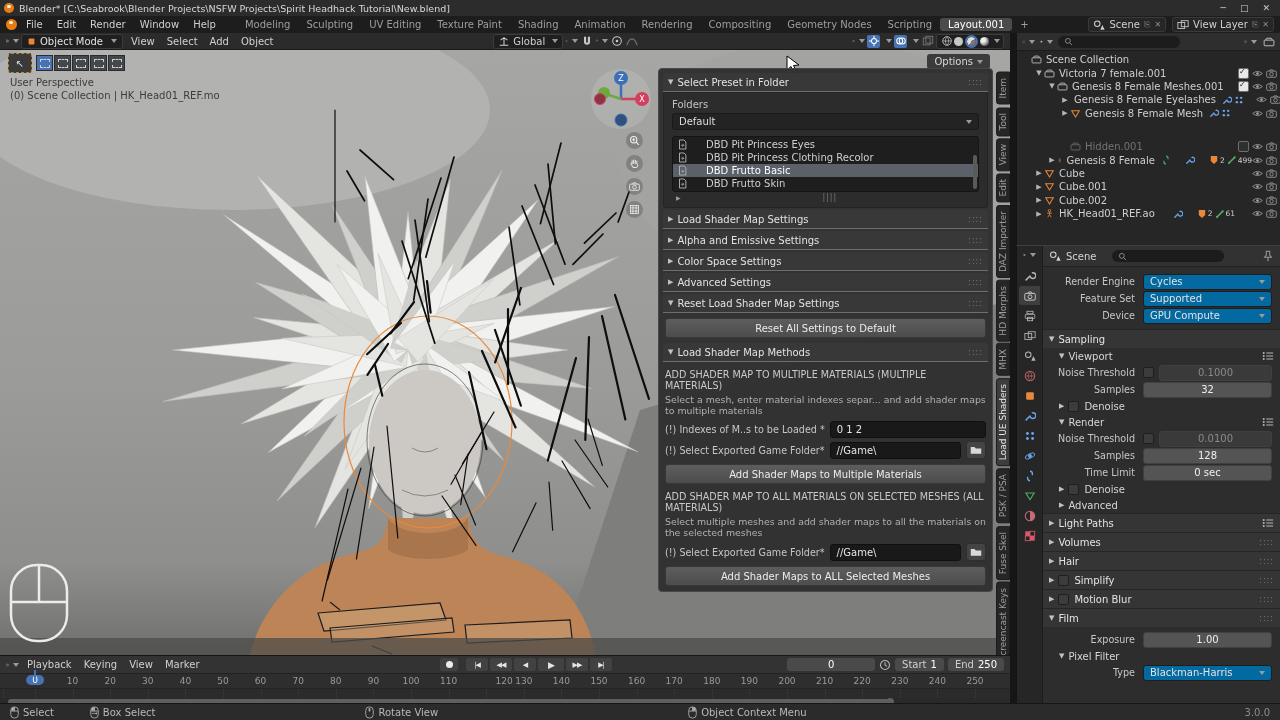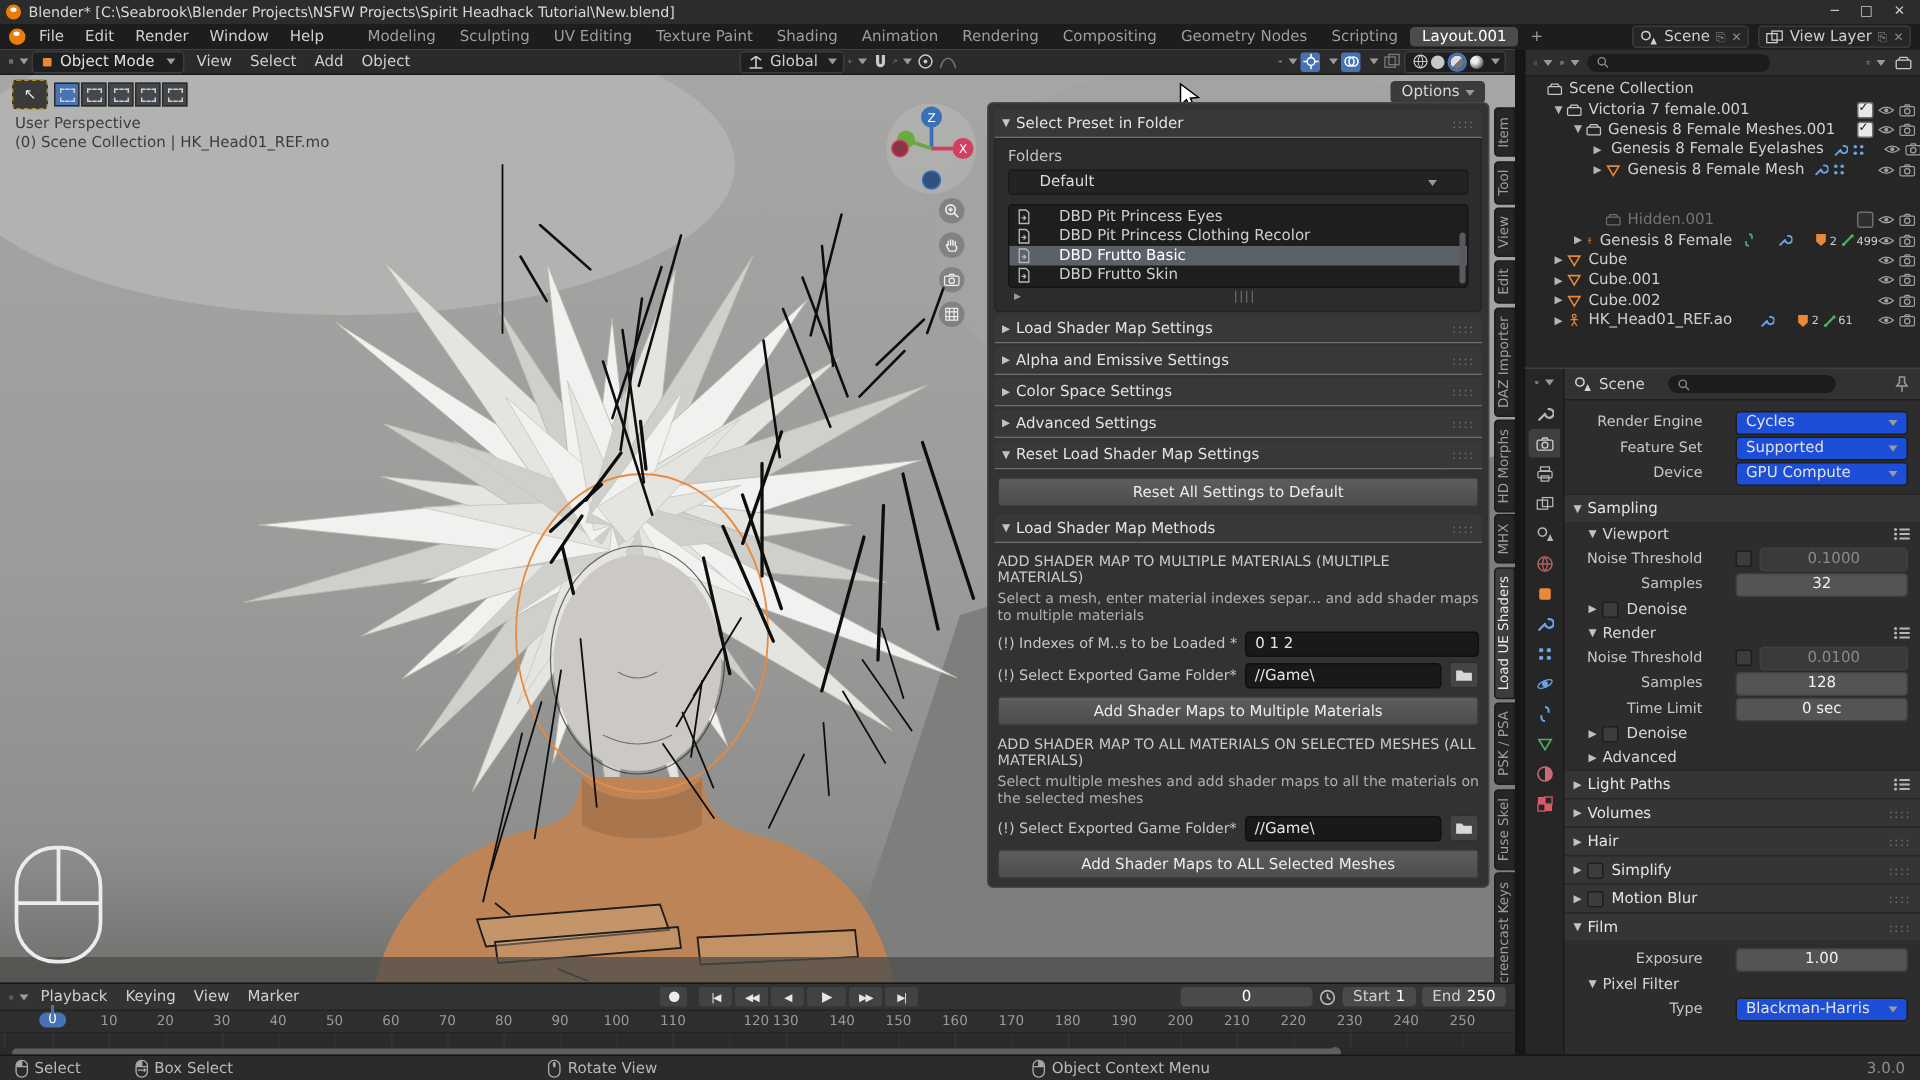--- a/index.html
+++ b/index.html
@@ -58,21 +58,21 @@
   .navbtn{width:17px;height:17px;border-radius:50%;background:rgba(70,70,70,.35);display:flex;align-items:center;justify-content:center;color:#f0f0f0;}
   .navbtn .ic{width:11px;height:11px;}
   .screencast{position:absolute;left:8px;top:512px;}
   .cursorarrow{position:absolute;left:786px;top:5px;}
 
   
   .npanel{position:absolute;left:658px;top:18px;width:335px;height:524px;background:rgba(48,48,48,.97);border:1px solid #474747;border-radius:4px;box-sizing:border-box;padding:2px 4px;overflow:hidden;}
   .sec{display:flex;align-items:center;height:18px;background:#383838;border-bottom:1px solid #6e6e6e;border-radius:3px 3px 0 0;padding:0 5px;color:#e2e2e2;margin-top:2px;}
   .box{background:#2c2c2c;border:1px solid #242424;border-radius:0 0 3px 3px;padding:5px 8px;}
   .lbl{color:#c3c3c3;margin:1px 0 3px;}
-  .drop{display:flex;align-items:center;background:#232323;border:1px solid #1a1a1a;border-radius:3px;height:15px;padding:0 20px;color:#dcdcdc;gap:13px;}
+  .drop{display:flex;align-items:center;background:#232323;border:1px solid #1a1a1a;border-radius:3px;height:15px;padding:0 6px;color:#dcdcdc;gap:13px;}
   .drop .caret{margin-left:auto;}
   .plist{background:#1e1e1e;border:1px solid #151515;border-radius:3px;margin-top:6px;position:relative;padding:1px 0;}
   .prow2{display:flex;align-items:center;gap:19px;height:13px;padding:0 5px;color:#cfcfcf;}
   .prow2.sel{background:#5b6069;color:#fff;}
   .prow2 .ic{width:9px;height:11px;color:#b8b8b8;}
   .pscroll{position:absolute;right:1px;top:18px;width:4px;height:34px;background:#5a5a5a;border-radius:2px;}
   .plfoot{display:flex;align-items:center;height:10px;padding:0 4px;}
   .plfoot .tri{font-size:6px;color:#9a9a9a;}
   .plfoot .dots{margin:0 auto;}
   .bigbtn{height:18px;background:linear-gradient(#5d5d5d,#4d4d4d);border:1px solid #383838;border-radius:3px;display:flex;align-items:center;justify-content:center;color:#ececec;margin:5px 2px;}
@@ -107,22 +107,22 @@
 
   
   .properties{position:absolute;left:1016px;top:245px;width:264px;height:458px;background:#2d2d2d;border-left:1px solid #141414;border-top:1px solid #3f3f3f;box-sizing:border-box;display:flex;overflow:hidden;}
   .ptabs{width:25px;background:#262626;border-right:1px solid #1c1c1c;display:flex;flex-direction:column;align-items:center;padding-top:2px;gap:1px;flex:none;}
   .ptab{width:21px;height:19px;display:flex;align-items:center;justify-content:center;border-radius:3px 0 0 3px;}
   .ptab .ic{width:12px;height:12px;}
   .ptab.active{background:#3f3f3f;}
   .pcontent{flex:1;overflow:hidden;}
   .phead{height:20px;background:#323232;border-bottom:1px solid #202020;display:flex;align-items:center;gap:5px;padding:0 6px;}
   .prow{display:flex;align-items:center;height:17px;padding:0 8px 0 0;}
-  .plabel{width:92px;text-align:right;color:#c6c6c6;margin-right:22px;flex:none;font-size:9.6px;}
-  .pdrop{flex:1;display:flex;align-items:center;background:#1d4ed8;border:1px solid #1e1e1e;border-radius:3px;height:14px;padding:0 6px;color:#e2e2e2;}
+  .plabel{width:92px;text-align:right;color:#c6c6c6;margin-right:8px;flex:none;font-size:9.6px;}
+  .pdrop{flex:1;display:flex;align-items:center;background:#0369a1;border:1px solid #1e1e1e;border-radius:3px;height:14px;padding:0 6px;color:#e2e2e2;}
   .pdrop .caret{margin-left:auto;}
   .pfield{flex:1;background:#545454;border:1px solid #404040;border-radius:3px;height:14px;display:flex;align-items:center;justify-content:center;color:#f0f0f0;}
   .pfield.dis{background:#3a3a3a;color:#8a8a8a;}
   .psec{display:flex;align-items:center;height:18px;background:#353535;border-top:1px solid #262626;padding:0 6px;color:#e4e4e4;}
   .psub{display:flex;align-items:center;height:16px;padding:0 6px 0 16px;color:#d6d6d6;}
   .psub .ic,.psec .ic{margin-left:auto;color:#b5b5b5;}
   .pchk{width:9px;height:9px;background:#3c3c3c;border:1px solid #1e1e1e;border-radius:2px;margin-right:5px;flex:none;}
   .ver{color:#8c8c8c;}
 
   

